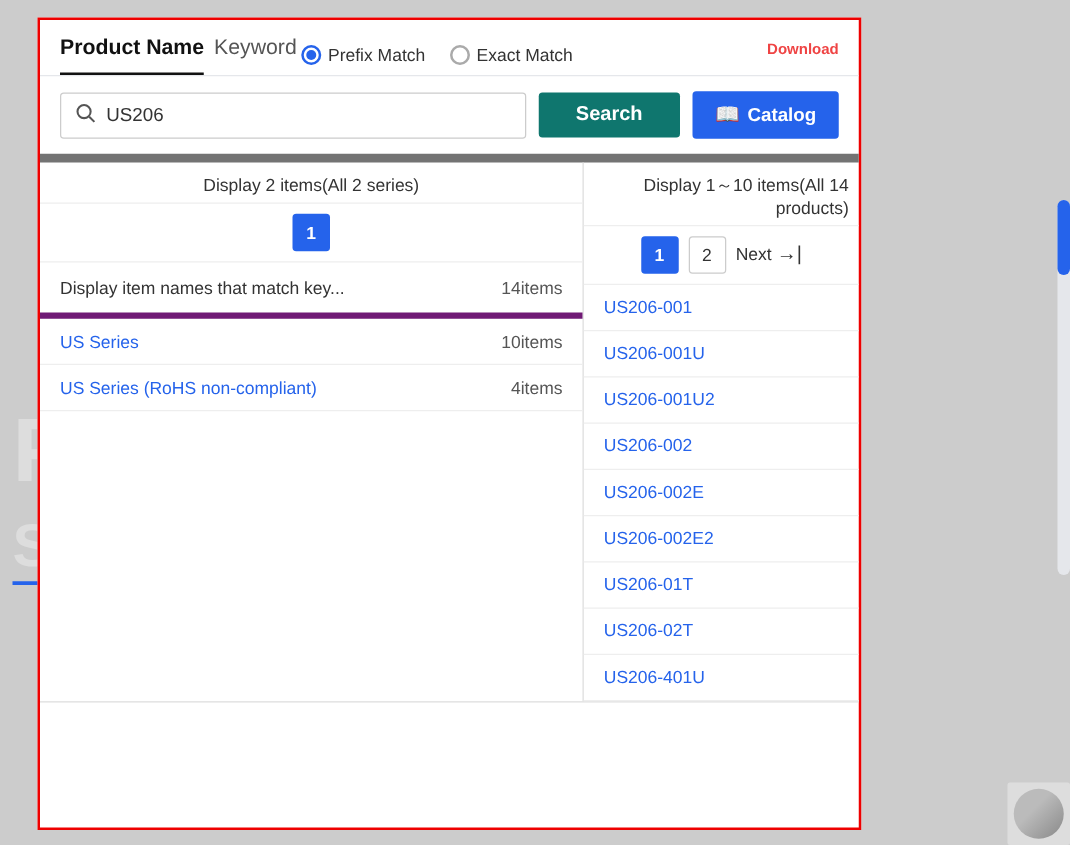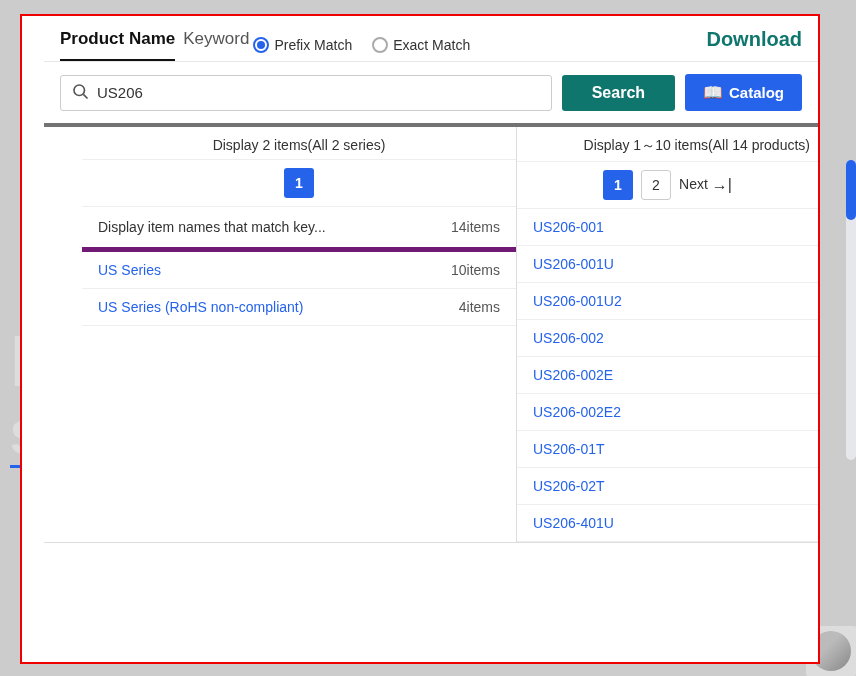--- a/index.html
+++ b/index.html
@@ -44,27 +44,26 @@
       top: 465px;
       width: 40px;
       height: 3px;
       background: #2563eb;
       z-index: 1;
     }
     
     .main-card {
       position: absolute;
       top: 14px;
-      left: 20px;
-      width: 800px;
+      left: 30px;
+      width: 659px;
       background: #fff;
       border: 2.5px solid #e00;
       z-index: 10;
       min-height: 650px;
-      padding-left: 22px;
     }
     
     .header-row {
       display: flex;
       align-items: center;
       padding: 12px 16px 0 16px;
       border-bottom: 1px solid #e5e7eb;
       gap: 0;
     }
     .tab-product-name {
@@ -114,33 +113,33 @@
       content: '';
       width: 8px;
       height: 8px;
       border-radius: 50%;
       background: #2563eb;
     }
     .radio-circle.empty {
       border: 2px solid #aaa;
     }
     .download-label {
-      font-size: 20px;
-      font-weight: bold;
-      color: #0f766e;
+      font-size: 12px;
+      font-weight: bold;
+      color: #ef4444;
       margin-left: auto;
       padding-bottom: 10px;
     }
     
     .search-row {
       display: flex;
       align-items: center;
       padding: 12px 16px;
       gap: 10px;
-      border-bottom: 4px solid #737373;
+      border-bottom: 7px solid #737373;
     }
     .search-input-wrapper {
       display: flex;
       align-items: center;
       border: 1.5px solid #ccc;
       border-radius: 3px;
       padding: 6px 10px;
       flex: 1;
       gap: 8px;
     }
@@ -184,21 +183,20 @@
     }
     
     .results-area {
       display: flex;
       border-bottom: 1px solid #ddd;
     }
     
     .left-panel {
       width: 435px;
       border-right: 1px solid #ddd;
-      margin-left: 38px;
     }
     .panel-header {
       text-align: center;
       padding: 10px 8px 6px 8px;
       font-size: 14px;
       color: #333;
       border-bottom: 1px solid #eee;
     }
     .pagination-row {
       display: flex;

